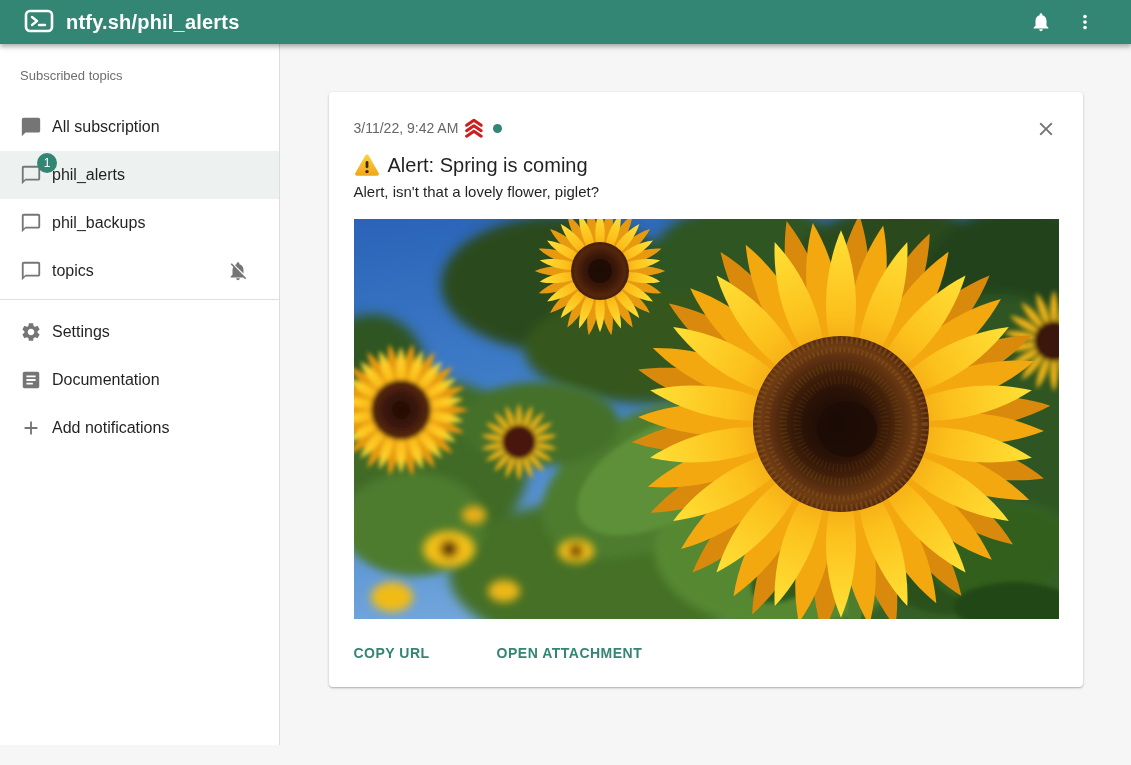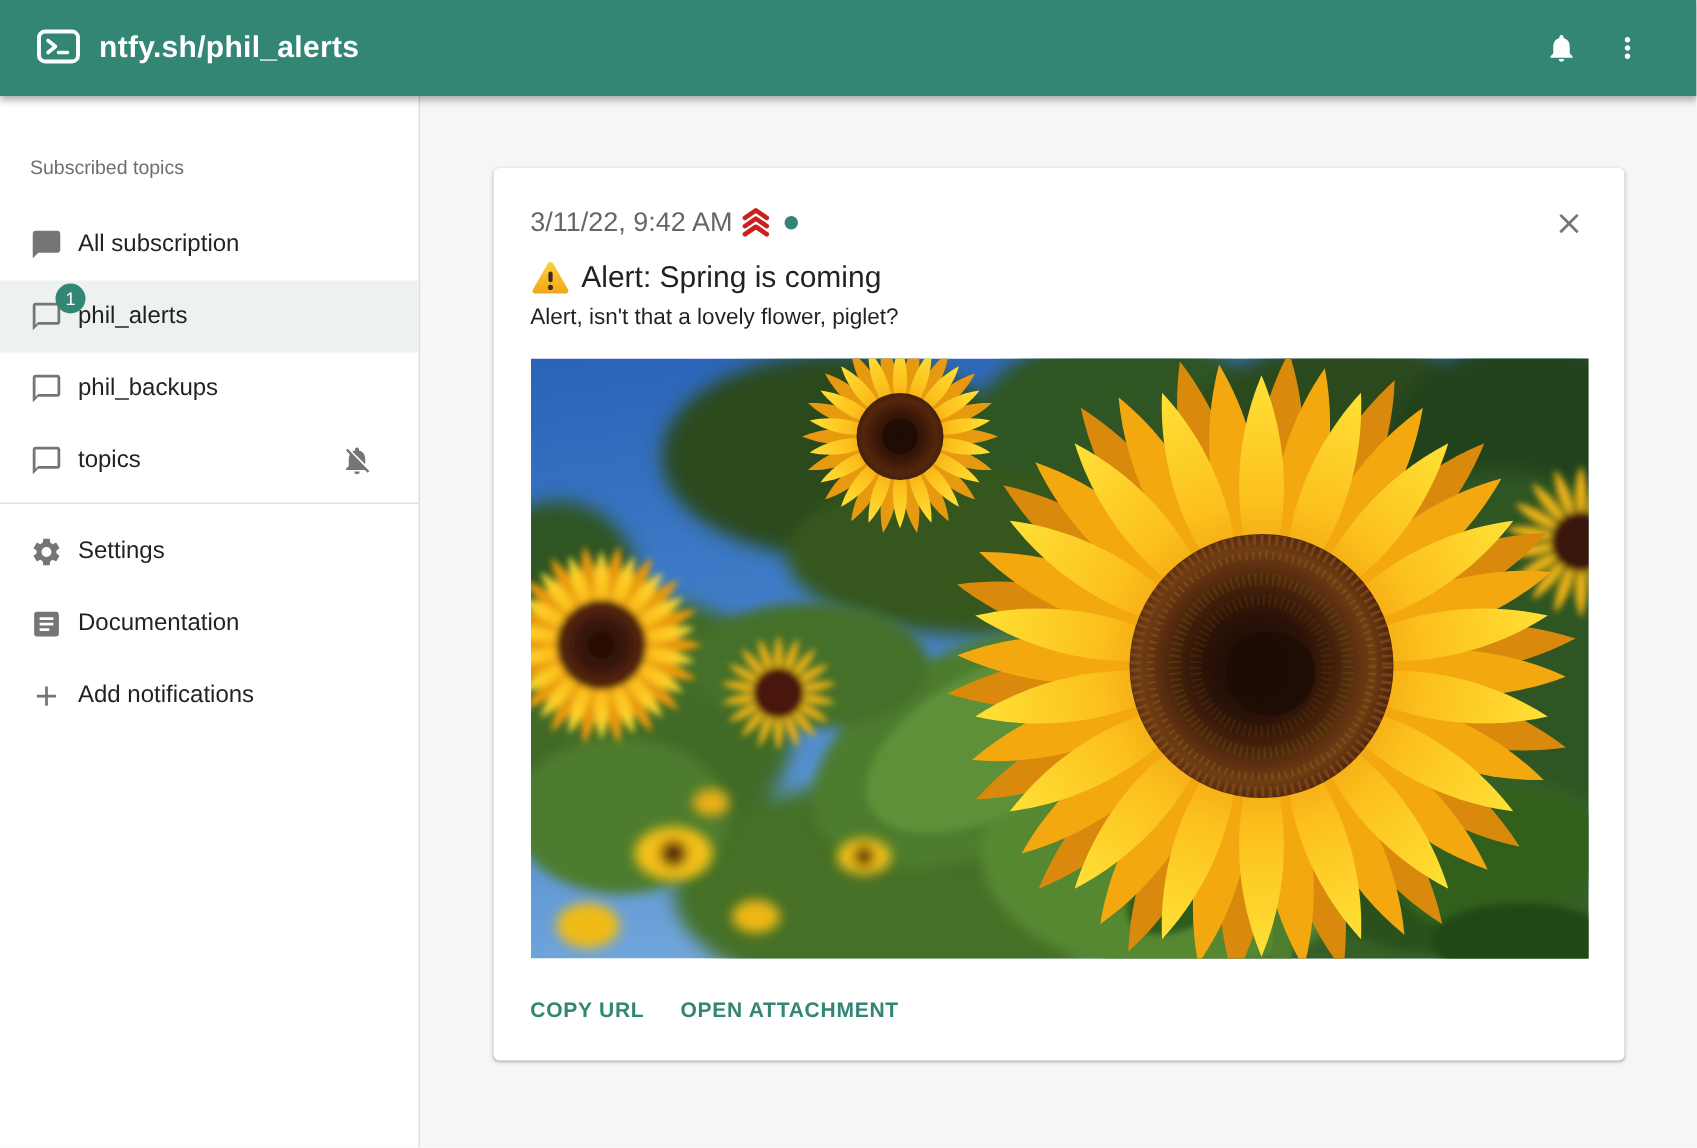--- a/index.html
+++ b/index.html
@@ -1,32 +1,32 @@
 <!DOCTYPE html>
 <html><head>
 <meta charset="utf-8">
 <style>
   * { margin:0; padding:0; box-sizing:border-box; }
   html,body { width:1131px; height:765px; overflow:hidden; background:#f6f6f6;
               font-family:"Liberation Sans", sans-serif; }
 
   
-  .appbar { position:relative; z-index:20; height:64px; background:#338574; color:#fff;
+  .appbar { position:relative; z-index:20; height:44px; background:#338574; color:#fff;
             display:flex; align-items:center; padding:0 24px;
             box-shadow:0 2px 4px rgba(0,0,0,.2), 0 4px 5px rgba(0,0,0,.14); }
   .appbar .logo { width:30px; height:26px; margin-right:12px; display:flex; }
   .appbar-title { font-size:20px; font-weight:700; letter-spacing:.2px; }
   .appbar-spacer { flex:1; }
   .appbar-iconbtn { width:44px; height:44px; border-radius:50%; display:flex;
                     align-items:center; justify-content:center; cursor:pointer; }
 
   
   .layout { display:flex; height:701px; }
   .sidebar { width:280px; background:#fff; border-right:1px solid #ddd;
-             padding-top:40px; flex-shrink:0; }
+             padding-top:24px; flex-shrink:0; }
   .main { flex:1; background:#f6f6f6; overflow:hidden; }
 
   
   .subheader { padding:0 20px; height:16px; line-height:16px; font-size:13px;
                font-weight:500; color:#6e6e6e; margin-bottom:19px; }
   .nav-item { position:relative; height:48px; display:flex; align-items:center;
               padding-left:20px; cursor:pointer; }
   .nav-item.selected { background:#edf2f0; }
   .nav-icon { width:22px; height:22px; display:flex; flex-shrink:0; position:relative; }
   .nav-icon svg { width:22px; height:22px; }
@@ -38,31 +38,31 @@
   .divider { height:1px; background:#e0e0e0; margin:4px 0 8px 0; }
 
   
   .card { width:754px; margin:48px auto 0 auto; background:#fff; border-radius:4px;
           box-shadow:0 1px 3px rgba(0,0,0,.2), 0 1px 1px rgba(0,0,0,.12);
           position:relative; padding:28px 25px 20px 25px; }
   .card-close { position:absolute; top:24px; right:24px; width:26px; height:26px;
                 display:flex; align-items:center; justify-content:center;
                 border-radius:50%; cursor:pointer; }
   .meta-row { display:flex; align-items:center; height:16px; }
-  .timestamp { font-size:18px; color:#666;text-align:center; }
+  .timestamp { font-size:14px; color:#666;text-align:center; }
   .priority-icon { width:24px; height:20px; margin-left:5px; display:flex; }
   .unread-dot { width:9px; height:9px; border-radius:50%; background:#338574; margin-left:6px; }
   .title-row { display:flex; align-items:center; margin-top:16px; }
   .warning-icon { width:26px; height:24px; margin-right:8px; display:flex; }
   .notif-title { font-size:20px; color:rgba(0,0,0,.87); line-height:26px; }
   .notif-body { margin-top:4px; font-size:15px; line-height:20px; color:rgba(0,0,0,.87); }
   .attachment { margin-top:17px; width:705px; height:400px; cursor:pointer; }
   .attachment svg { display:block; width:705px; height:400px; }
   .tags-line { margin-top:9px; font-size:14px; line-height:16px; color:#757575; }
-  .actions-row { margin-top:20px; display:flex; }
+  .actions-row { margin-top:20px; display:flex;gap:43px; }
   .text-btn { font-size:14px; font-weight:700; letter-spacing:.5px; color:#338574;
               text-transform:uppercase; padding:6px 0; margin-right:24px; border-radius:4px;
               cursor:pointer; background:none; border:none;
               font-family:"Liberation Sans", sans-serif; }
 </style>
 </head>
 <body>
 
 <div class="appbar">
   <span class="logo">

